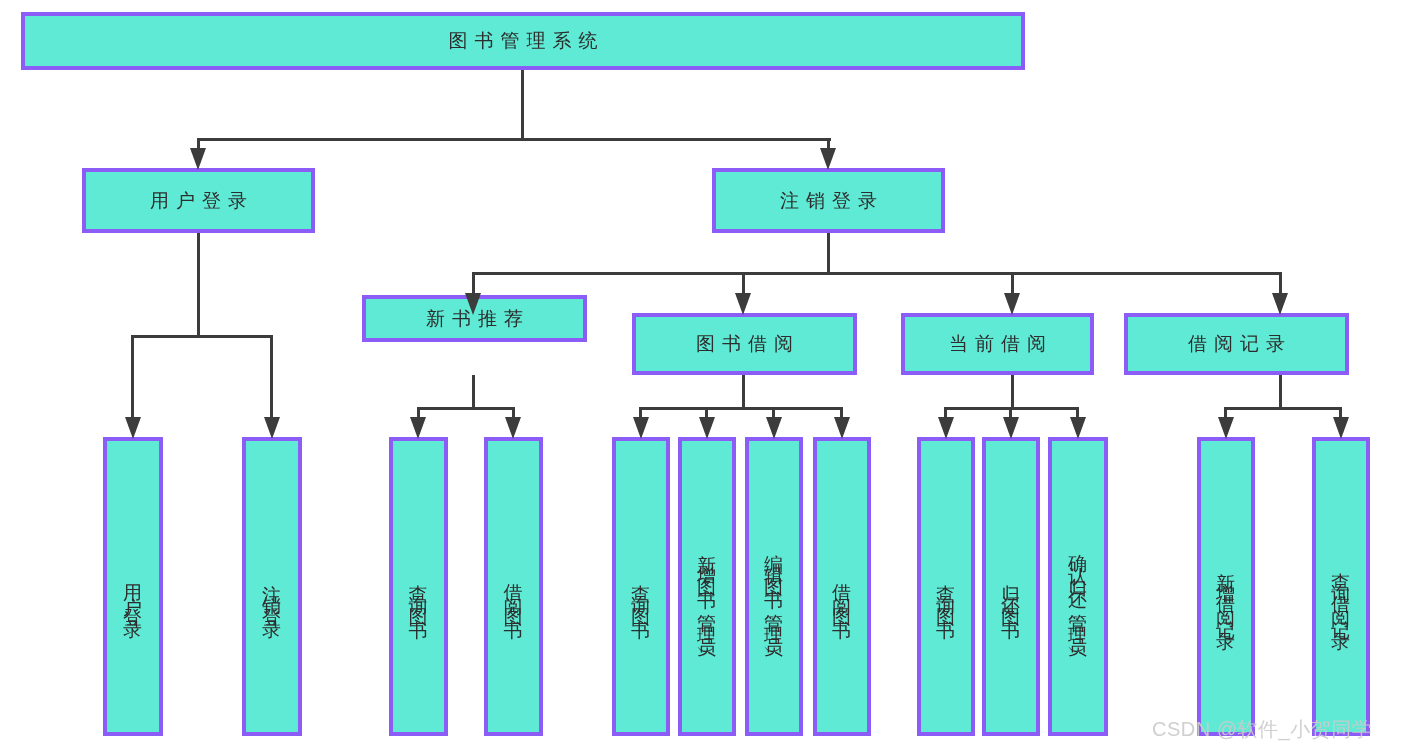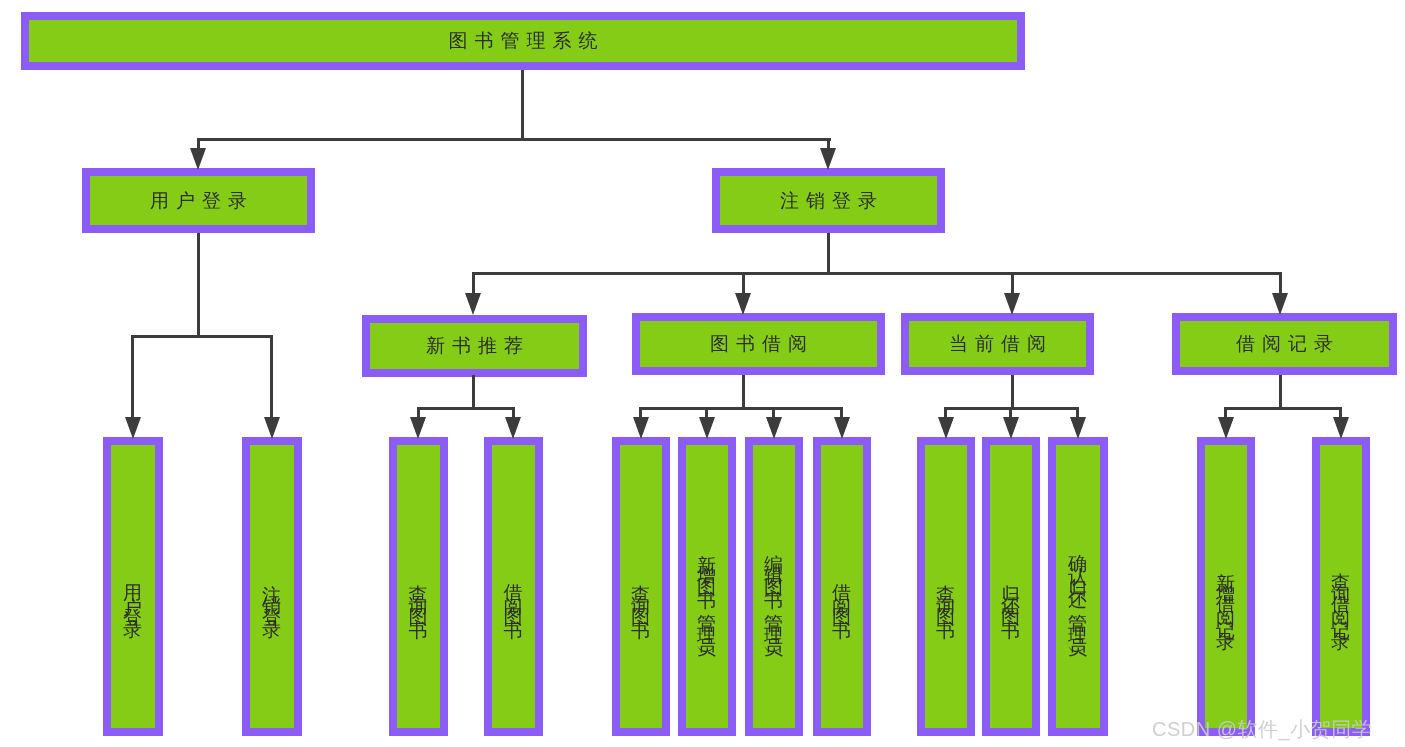--- a/index.html
+++ b/index.html
@@ -1,21 +1,21 @@
 <!DOCTYPE html>
 <html><head>
 <meta charset="utf-8">
 <style>
   html,body{margin:0;padding:0;background:#ffffff;}
   .canvas{
     position:relative;width:1405px;height:747px;background:#ffffff;overflow:hidden;
     font-family:"Liberation Sans","DejaVu Sans",sans-serif;
   }
   .box{
-    position:absolute;box-sizing:border-box;border:8px solid #8b5cf6;background:#84cc16;
+    position:absolute;box-sizing:border-box;border:4px solid #8b5cf6;background:#5eead4;
     display:flex;align-items:center;justify-content:center;
     color:#2d2d2d;font-size:19px;
   }
   .hbox{letter-spacing:7px;text-indent:7px;}
   .vbox{
     writing-mode:vertical-rl;text-orientation:mixed;
     letter-spacing:12px;text-indent:12px;
     font-size:19px;line-height:1;
   }
   .vline{position:absolute;width:3px;background:#3c3c3c;}
@@ -33,24 +33,24 @@
 </head>
 <body>
 
 <div class="canvas">
 
   <div class="box hbox" style="left:21px;top:12px;width:1004px;height:58px">图书管理系统</div>
 
   <div class="box hbox" style="left:82px;top:168px;width:233px;height:65px">用户登录</div>
   <div class="box hbox" style="left:712px;top:168px;width:233px;height:65px">注销登录</div>
 
-  <div class="box hbox" style="left:362px;top:315px;width:225px;height:62px">新书推荐</div>
-  <div class="box hbox" style="left:632px;top:313px;width:253px;height:62px">图书借阅</div>
+  <div class="box hbox" style="left:362px;top:295px;width:225px;height:47px">新书推荐</div>
+  <div class="box hbox" style="left:632px;top:313px;width:225px;height:62px">图书借阅</div>
   <div class="box hbox" style="left:901px;top:313px;width:193px;height:62px">当前借阅</div>
-  <div class="box hbox" style="left:1172px;top:313px;width:225px;height:62px">借阅记录</div>
+  <div class="box hbox" style="left:1124px;top:313px;width:225px;height:62px">借阅记录</div>
 
   <div class="box vbox" style="left:103px;top:437px;width:60px;height:299px">用户登录</div>
   <div class="box vbox" style="left:242px;top:437px;width:60px;height:299px">注销登录</div>
 
   <div class="box vbox" style="left:389px;top:437px;width:59px;height:299px">查询图书</div>
   <div class="box vbox" style="left:484px;top:437px;width:59px;height:299px">借阅图书</div>
 
   <div class="box vbox" style="left:612px;top:437px;width:58px;height:299px">查询图书</div>
   <div class="box vbox" style="left:678px;top:437px;width:58px;height:299px">新增图书（管理员）</div>
   <div class="box vbox" style="left:745px;top:437px;width:58px;height:299px">编辑图书（管理员）</div>

